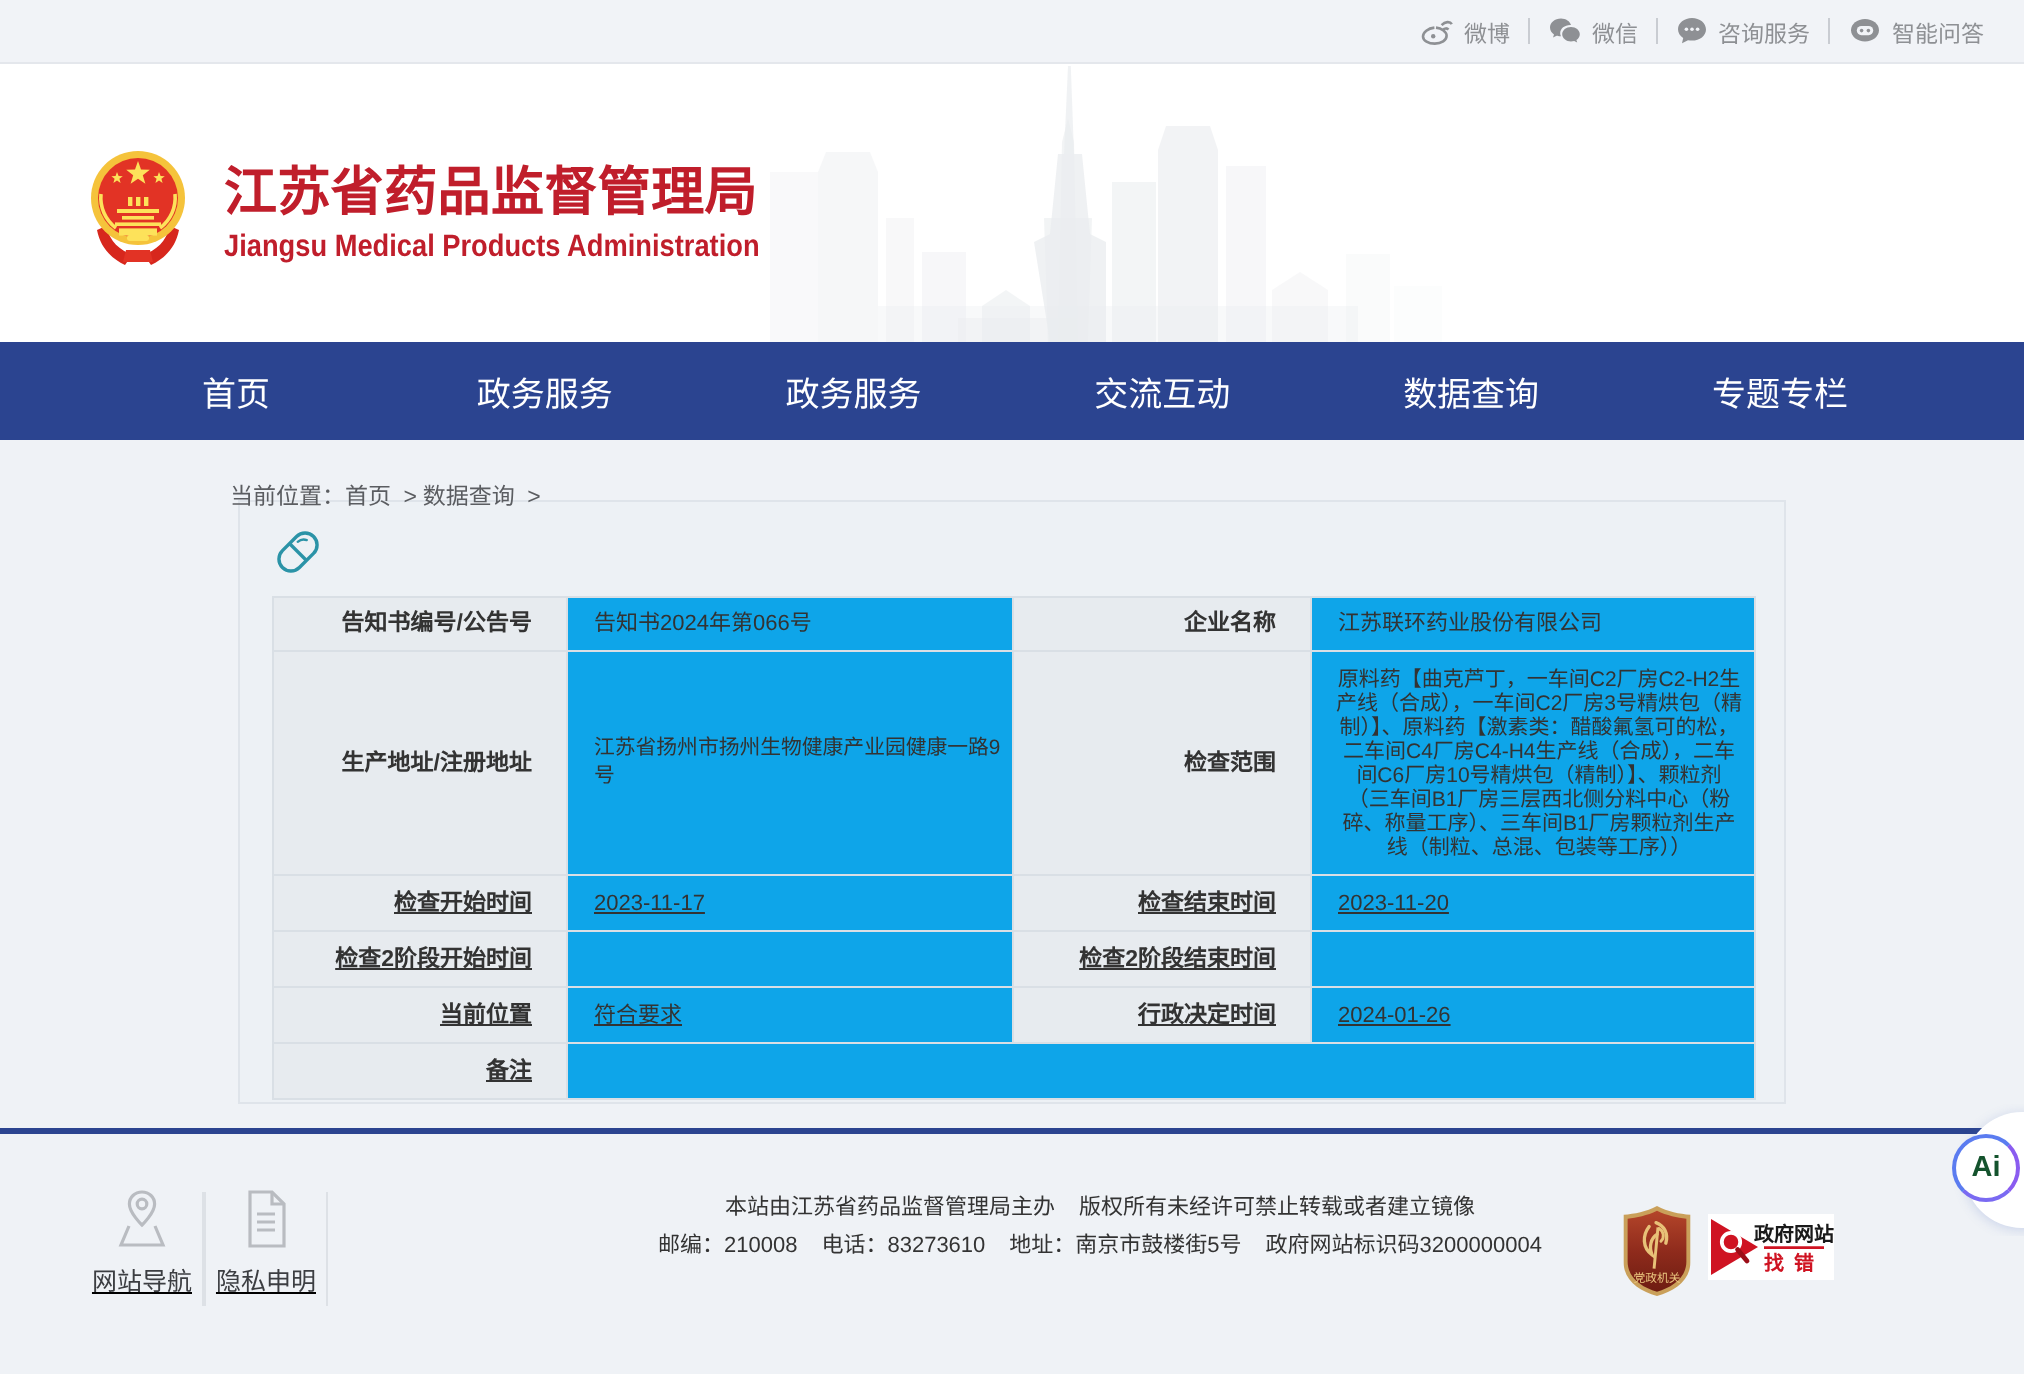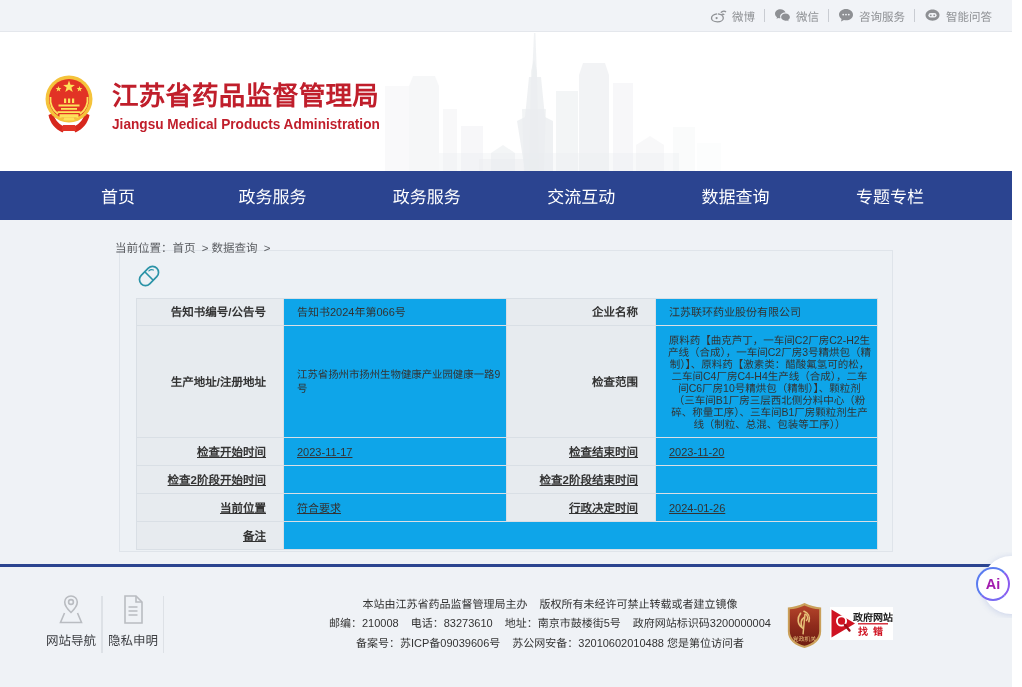--- a/index.html
+++ b/index.html
@@ -51,39 +51,39 @@
   td.val.dense { font-size:10.5px; line-height:12px; padding:2px 6px 2px 12px; }
   td.val.dense .clamp { max-height:108px; }
   tr.r1 td { height:27px; }
   tr.r2 td { height:112px; }
   tr.rs td { height:28px;text-decoration:underline; }
 
   
   .footer { position:absolute; left:0; top:564px; width:1012px; height:123px;
     background:#eff2f6; border-top:3px solid #2b4490; }
   .f-links { position:absolute; left:41px; top:29px; display:flex; }
-  .f-item { width:60px; text-align:center; cursor:pointer; }
+  .f-item { width:60px; text-align:center; cursor:pointer;text-decoration:underline; }
   .f-item .ficon { height:27px; display:flex; align-items:center; justify-content:center; }
   .f-item .flabel { margin-top:7px; font-size:12.5px; color:#3c3e42; white-space:nowrap; }
   .f-div { width:1px; height:57px; background:#dde1e6; margin:0; }
   .f-info { position:absolute; left:280px; top:28px; width:540px; text-align:center;
     font-size:11px; color:#333; line-height:19.3px; white-space:nowrap; }
   .f-info span { margin:0 6px; }
-  .f-badges { position:absolute; left:786px; top:35px; display:flex; align-items:flex-start; }
+  .f-badges { position:absolute; left:810px; top:35px; display:flex; align-items:flex-start; }
   .badge-shield { width:37px; height:47px; }
   .badge-finder { width:63px; height:33px; margin-left:7px; margin-top:5px; background:#ffffff; display:flex; align-items:center; cursor:pointer; }
 
   
   .ai-wrap { position:absolute; left:960px; top:552px; width:52px; height:66px; overflow:hidden; }
   .ai-halo { position:absolute; left:22px; top:4px; width:58px; height:58px; border-radius:50%;
     background:#ffffff; box-shadow:0 1px 6px rgba(90,120,200,0.25); }
   .ai-btn { position:absolute; left:16px; top:15px; width:34px; height:34px; border-radius:50%;
     background:#ffffff; border:2.5px solid #5b7cf0; border-right-color:#8a5cf0; border-bottom-color:#7a6af2;
     display:flex; align-items:center; justify-content:center; cursor:pointer;
-    font-weight:bold; font-size:14.5px; color:#a21caf; }
+    font-weight:bold; font-size:14.5px; color:#14532d; }
 
   .white-strip { position:absolute; left:1012px; top:0; width:10px; height:687px; background:#ffffff; }
 </style>
 </head>
 <body>
 
 <div class="page">
 
   <div class="topbar">
     <div class="tlink">
@@ -293,21 +293,20 @@
             </svg>
         </div>
         <div class="flabel">隐私申明</div>
       </div>
       <div class="f-div"></div>
     </div>
 
     <div class="f-info">
       <div><span>本站由江苏省药品监督管理局主办</span><span>版权所有未经许可禁止转载或者建立镜像</span></div>
       <div><span>邮编：210008</span><span>电话：83273610</span><span>地址：南京市鼓楼街5号</span><span>政府网站标识码3200000004</span></div>
-      <div><span>备案号：苏ICP备09039606号</span><span>苏公网安备：32010602010488 您是第位访问者</span></div>
     </div>
 
     <div class="f-badges">
       <svg class="badge-shield" viewBox="0 0 37 48">
         <defs>
           <linearGradient id="shieldg" x1="0" y1="0" x2="0" y2="1">
             <stop offset="0" stop-color="#b4452a"></stop>
               <stop offset=".5" stop-color="#8f2b1c"></stop>
               <stop offset="1" stop-color="#6e1d12"></stop>
           </linearGradient>

